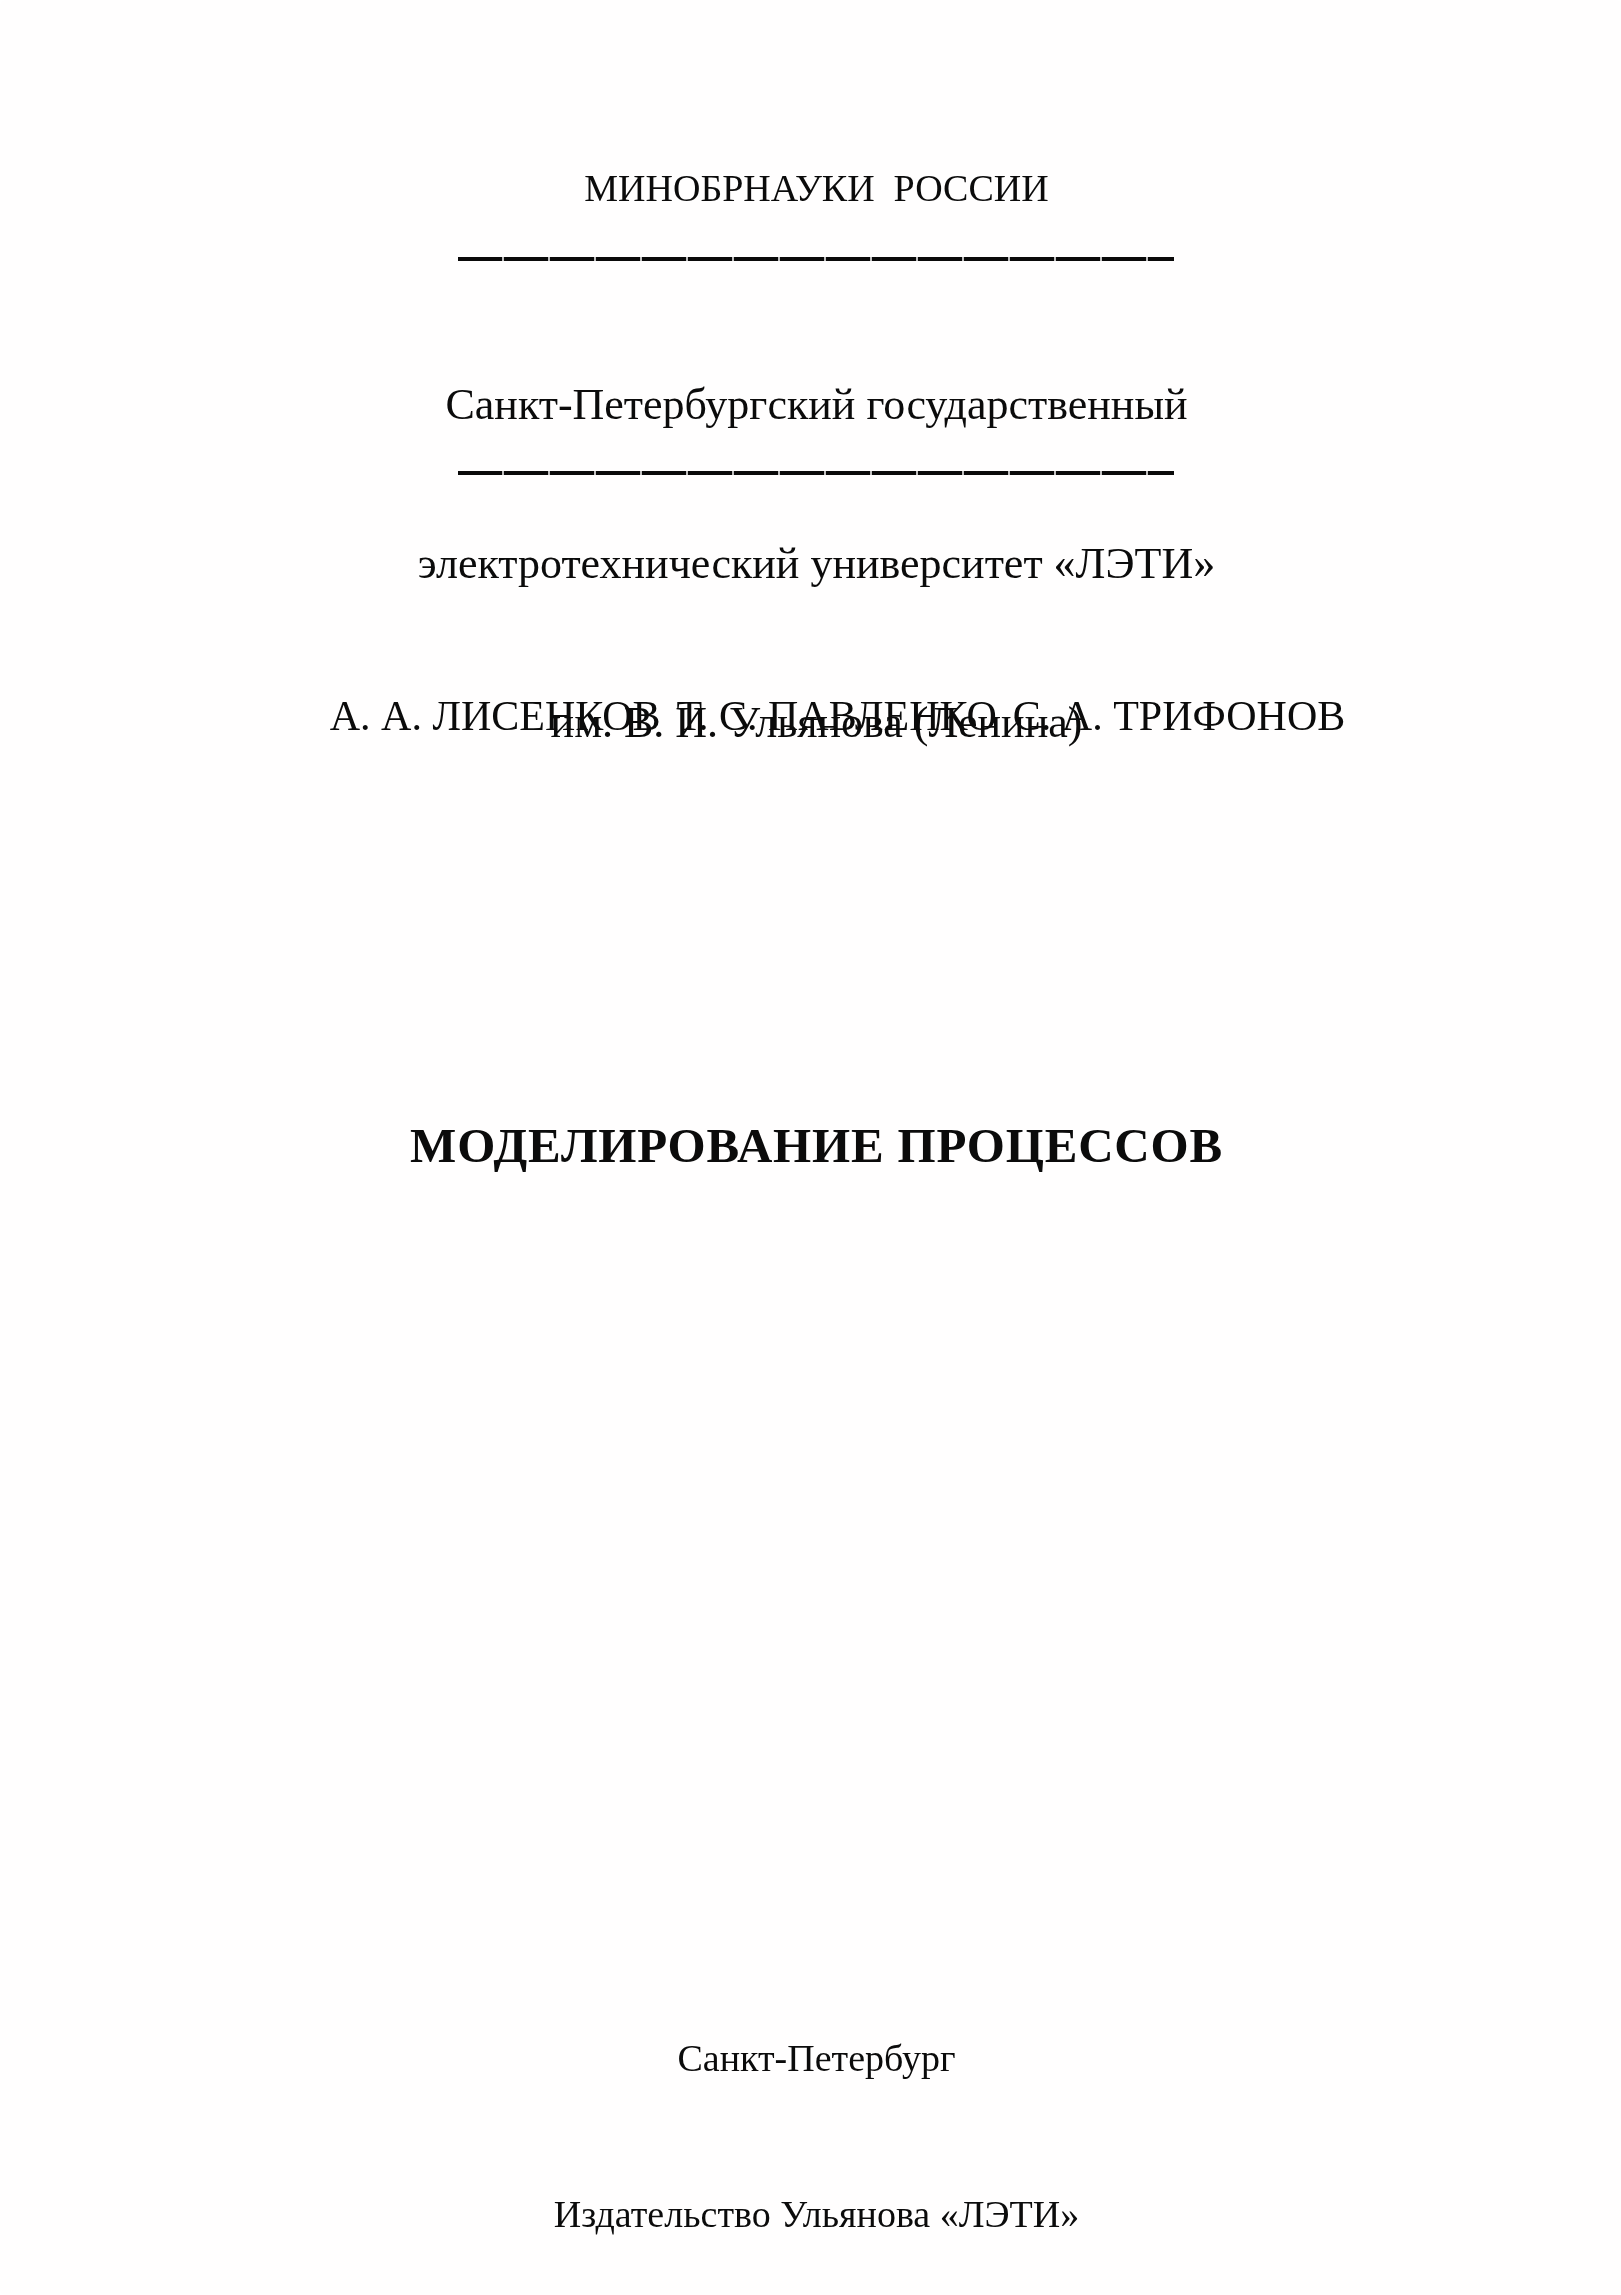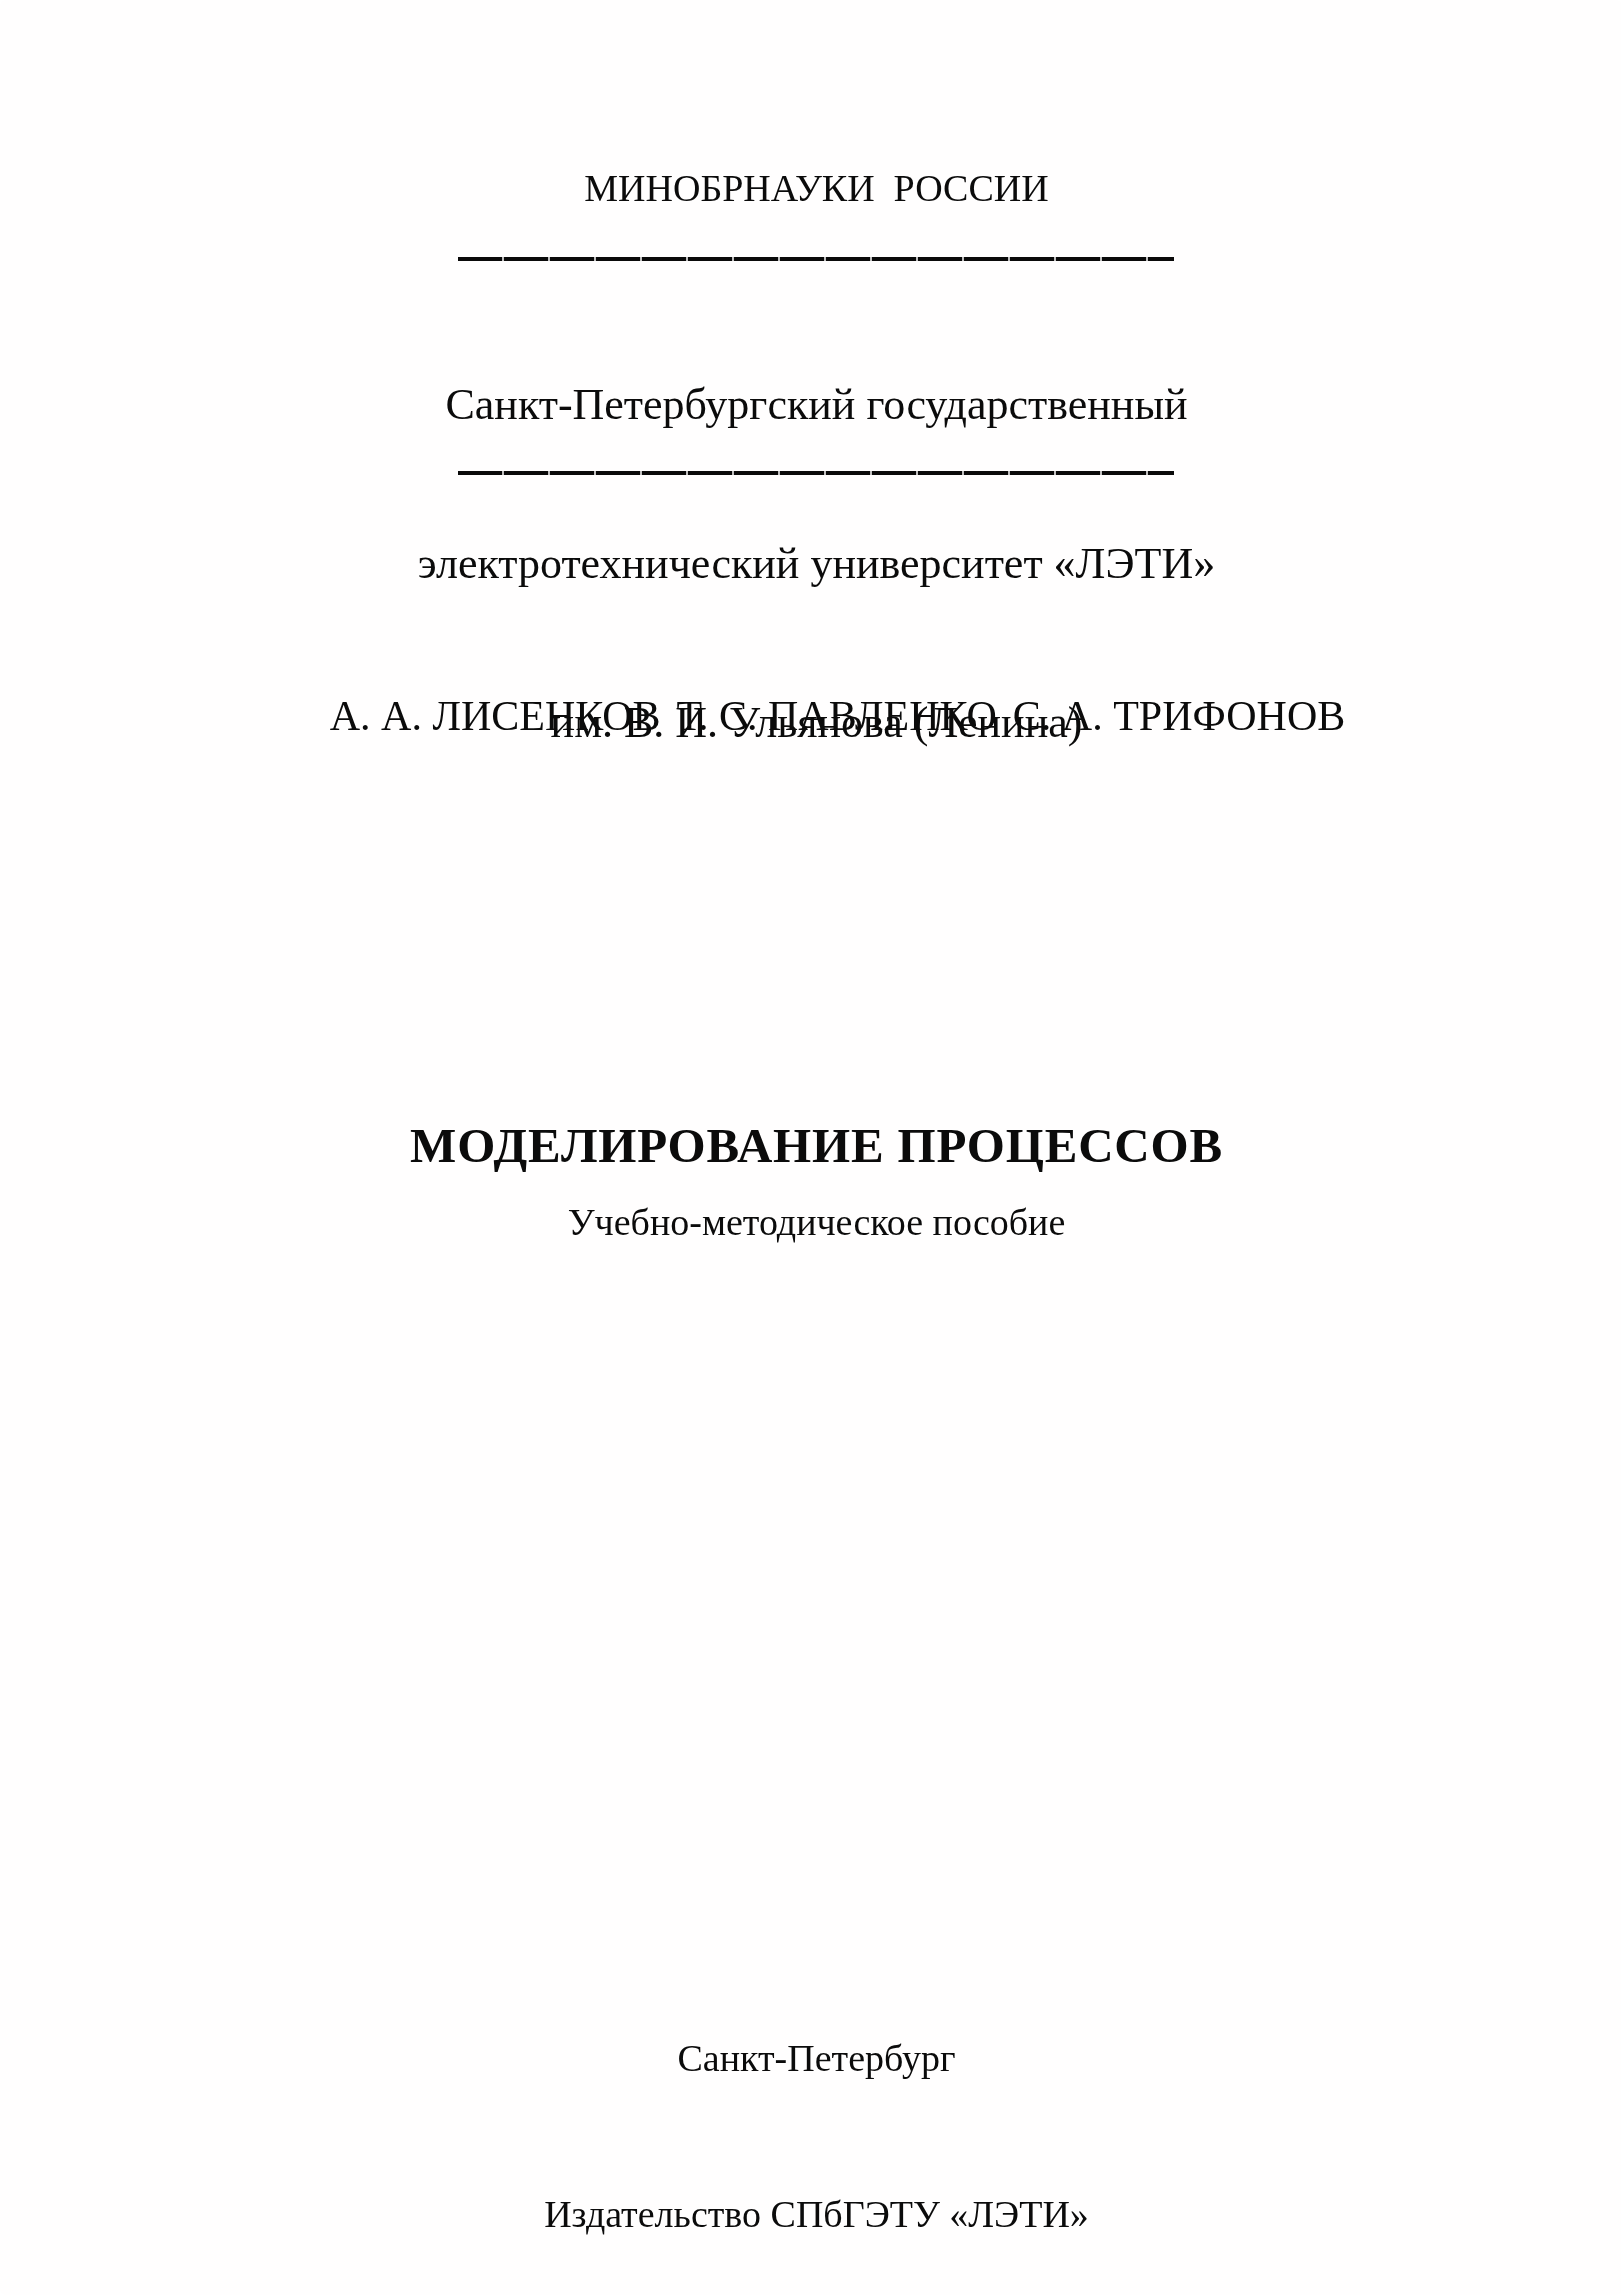--- a/index.html
+++ b/index.html
@@ -91,22 +91,21 @@
   <div class="rule rule-bottom"></div>
 
   <div class="tblock authors">
     <span class="author">А. А. ЛИСЕНКОВ</span><span class="author">Т. С. ПАВЛЕНКО</span><span class="author">С. А. ТРИФОНОВ</span>
   </div>
 
   <div class="tblock book-title">
     <div>МОДЕЛИРОВАНИЕ ПРОЦЕССОВ</div>
   </div>
 
-  <div class="tblock subtitle">Учебно-методическое пособие</div>
 
   <div class="tblock imprint">
     <div>Санкт-Петербург</div>
-    <div>Издательство СПбГЭТУ «ЛЭТИ»</div>
+    <div>Издательство Ульянова «ЛЭТИ»</div>
     
   </div>
 
 </div>
 
 
 </body></html>

